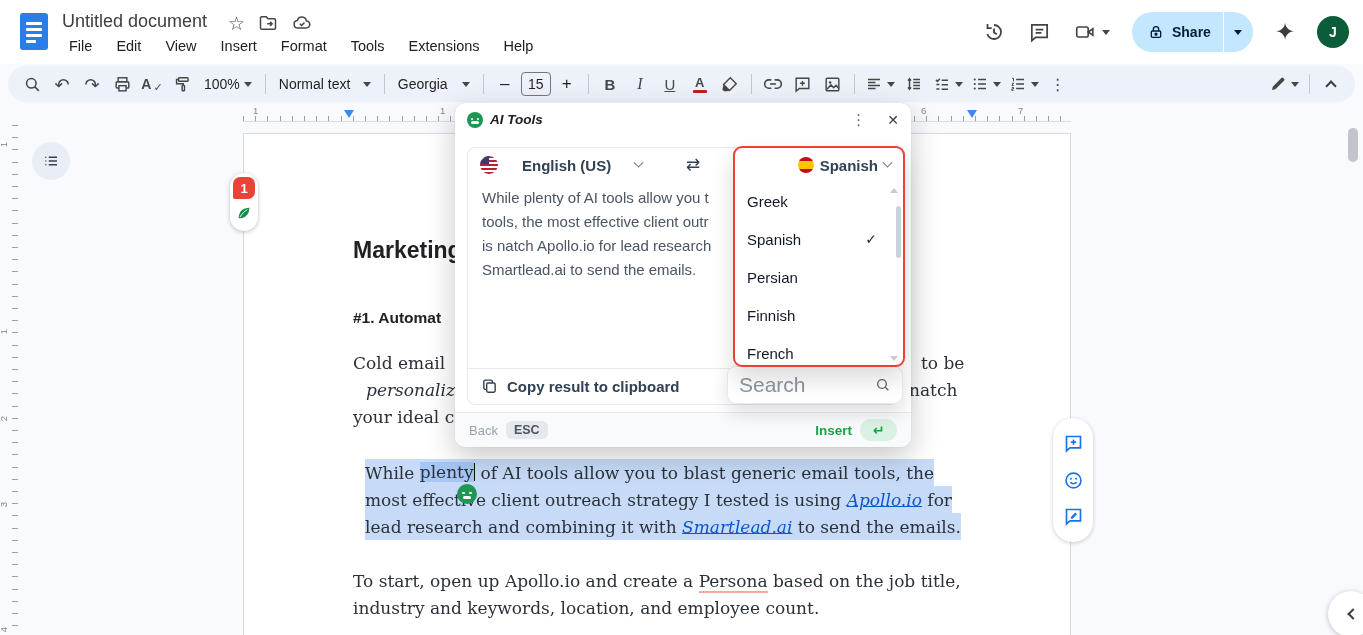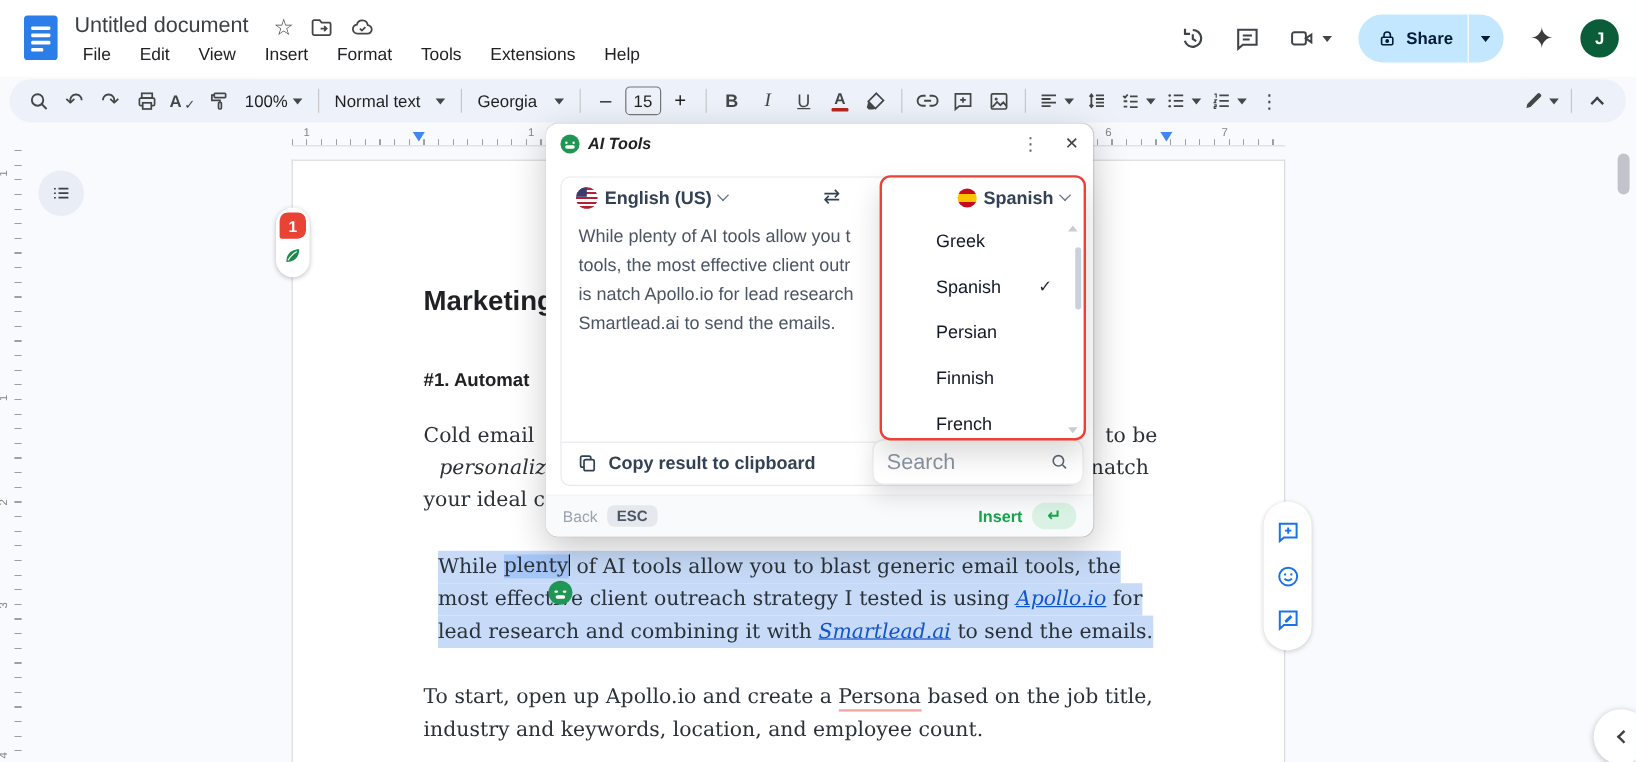--- a/index.html
+++ b/index.html
@@ -84,45 +84,45 @@
   .chev.left { transform:rotate(135deg); margin-left:4px; }
   .chev.up { transform:rotate(-135deg); margin-top:4px; }
 
   
   .popup { position:absolute; left:455px; top:103px; width:456px; height:344px; background:#fff; border-radius:10px; box-shadow:0 10px 30px rgba(0,0,0,.22), 0 0 1px rgba(0,0,0,.2); z-index:50; }
   .pop-head { height:33px; display:flex; align-items:center; gap:7px; padding:0 12px; }
   .pop-title { font-size:13.5px; font-weight:700; color:#202124; flex:1;font-style:italic; }
   .pop-dots { font-size:15px; color:#5f6368; margin-right:14px; }
   .pop-close { font-size:14px; color:#3c4043; }
   .panel { position:absolute; left:12px; top:44px; width:432px; height:258px; border:1px solid #e7eaee; border-radius:8px; }
-  .lang-row { height:34px; display:flex; align-items:center; gap:6px; padding:0 12px; position:relative;text-align:center; }
+  .lang-row { height:34px; display:flex; align-items:center; gap:24px; padding:0 12px; position:relative;text-align:center; }
   .lang-label { font-size:15px; font-weight:600; color:#334155; }
   .thin-chev { width:7px; height:7px; border-right:1.6px solid #64748b; border-bottom:1.6px solid #64748b; transform:rotate(45deg) translate(-2px,-2px); display:inline-block; }
   .swap { position:absolute; left:218px; top:6px; font-size:17px; color:#334155; font-family:"DejaVu Sans",sans-serif; }
   .src-text { padding:4px 14px; font-size:15px; line-height:24px; color:#4b5563; }
   .copy-row { position:absolute; left:0; bottom:0; width:100%; height:36px; border-top:1px solid #e7eaee; display:flex; align-items:center; gap:9px; padding:0 13px; }
   .copy-row span { font-size:15px; font-weight:600; color:#334155; }
   .pop-foot { position:absolute; left:0; bottom:0; width:100%; height:35px; background:#f8fafc; border-top:1px solid #e7eaee; border-radius:0 0 10px 10px; display:flex; align-items:center; padding:0 14px; gap:8px; }
   .back-lbl { font-size:13px; color:#9aa3af; }
   .esc-pill { background:#e5e8ec; border-radius:6px; padding:2px 8px; font-size:12.5px; font-weight:700; color:#4b5563; }
   .insert-lbl { font-size:13.5px; font-weight:600; color:#16a34a; }
   .enter-pill { background:#d9f2e3; border-radius:12px; width:37px; height:22px; display:flex; align-items:center; justify-content:center; color:#16a34a; font-weight:700; font-size:14px; font-family:"DejaVu Sans",sans-serif; }
 
   
-  .lang-overlay { position:absolute; left:278px; top:43px; width:172px; height:221px; background:#fff; border:2.5px solid #ee4037; border-radius:9px; box-shadow:0 12px 24px rgba(0,0,0,.15); z-index:5; overflow:hidden;padding-left:33px; }
+  .lang-overlay { position:absolute; left:278px; top:43px; width:172px; height:221px; background:#fff; border:2.5px solid #ee4037; border-radius:9px; box-shadow:0 12px 24px rgba(0,0,0,.15); z-index:5; overflow:hidden; }
   .lang-overlay .selrow { height:34px; display:flex; align-items:center; justify-content:flex-end; gap:6px; padding:0 12px; }
   .lang-list { position:relative; }
   .lang-item { height:38px; display:flex; align-items:center; padding:0 12px; font-size:15px; color:#111827; }
   .lang-item .ck { margin-left:auto; margin-right:14px; color:#1f2937; font-family:"DejaVu Sans",sans-serif; font-size:14px; }
   .ov-scroll { position:absolute; right:2px; top:18px; width:5px; height:52px; background:#c9d2dc; border-radius:3px; }
   .mini-tri { position:absolute; right:5px; width:0; height:0; border-left:4px solid transparent; border-right:4px solid transparent; }
   .mini-tri.up { top:4px; border-bottom:5px solid #c6ccd4; }
   .mini-tri.down { bottom:4px; border-top:5px solid #c6ccd4; }
   .search-box { position:absolute; left:272px; top:263px; width:176px; height:38px; background:#fff; border:1px solid #e7eaee; border-radius:9px; box-shadow:0 10px 18px rgba(0,0,0,.12); display:flex; align-items:center; padding:0 11px; gap:6px; z-index:4; }
-  .search-box input { border:none; outline:none; flex:1; font-size:18px; color:#334155; min-width:0; background:transparent; font-family:"Liberation Sans",sans-serif; }
+  .search-box input { border:none; outline:none; flex:1; font-size:21px; color:#334155; min-width:0; background:transparent; font-family:"Liberation Sans",sans-serif; }
   .search-box input::placeholder { color:#8b95a1; }
 
   
   .flag { width:18px; height:18px; border-radius:50%; position:relative; overflow:hidden; flex:0 0 auto; }
   .flag.us { background:repeating-linear-gradient(180deg,#b22234 0 2px,#fff 2px 4px); }
   .flag.us::after { content:""; position:absolute; left:0; top:0; width:9px; height:8px; background:#3c3b6e; }
   .flag.es { background:linear-gradient(180deg,#c60b1e 0 28%,#ffc400 28% 72%,#c60b1e 72%); }
   .flag.sm { width:16px; height:16px; }
 </style>
 </head>

